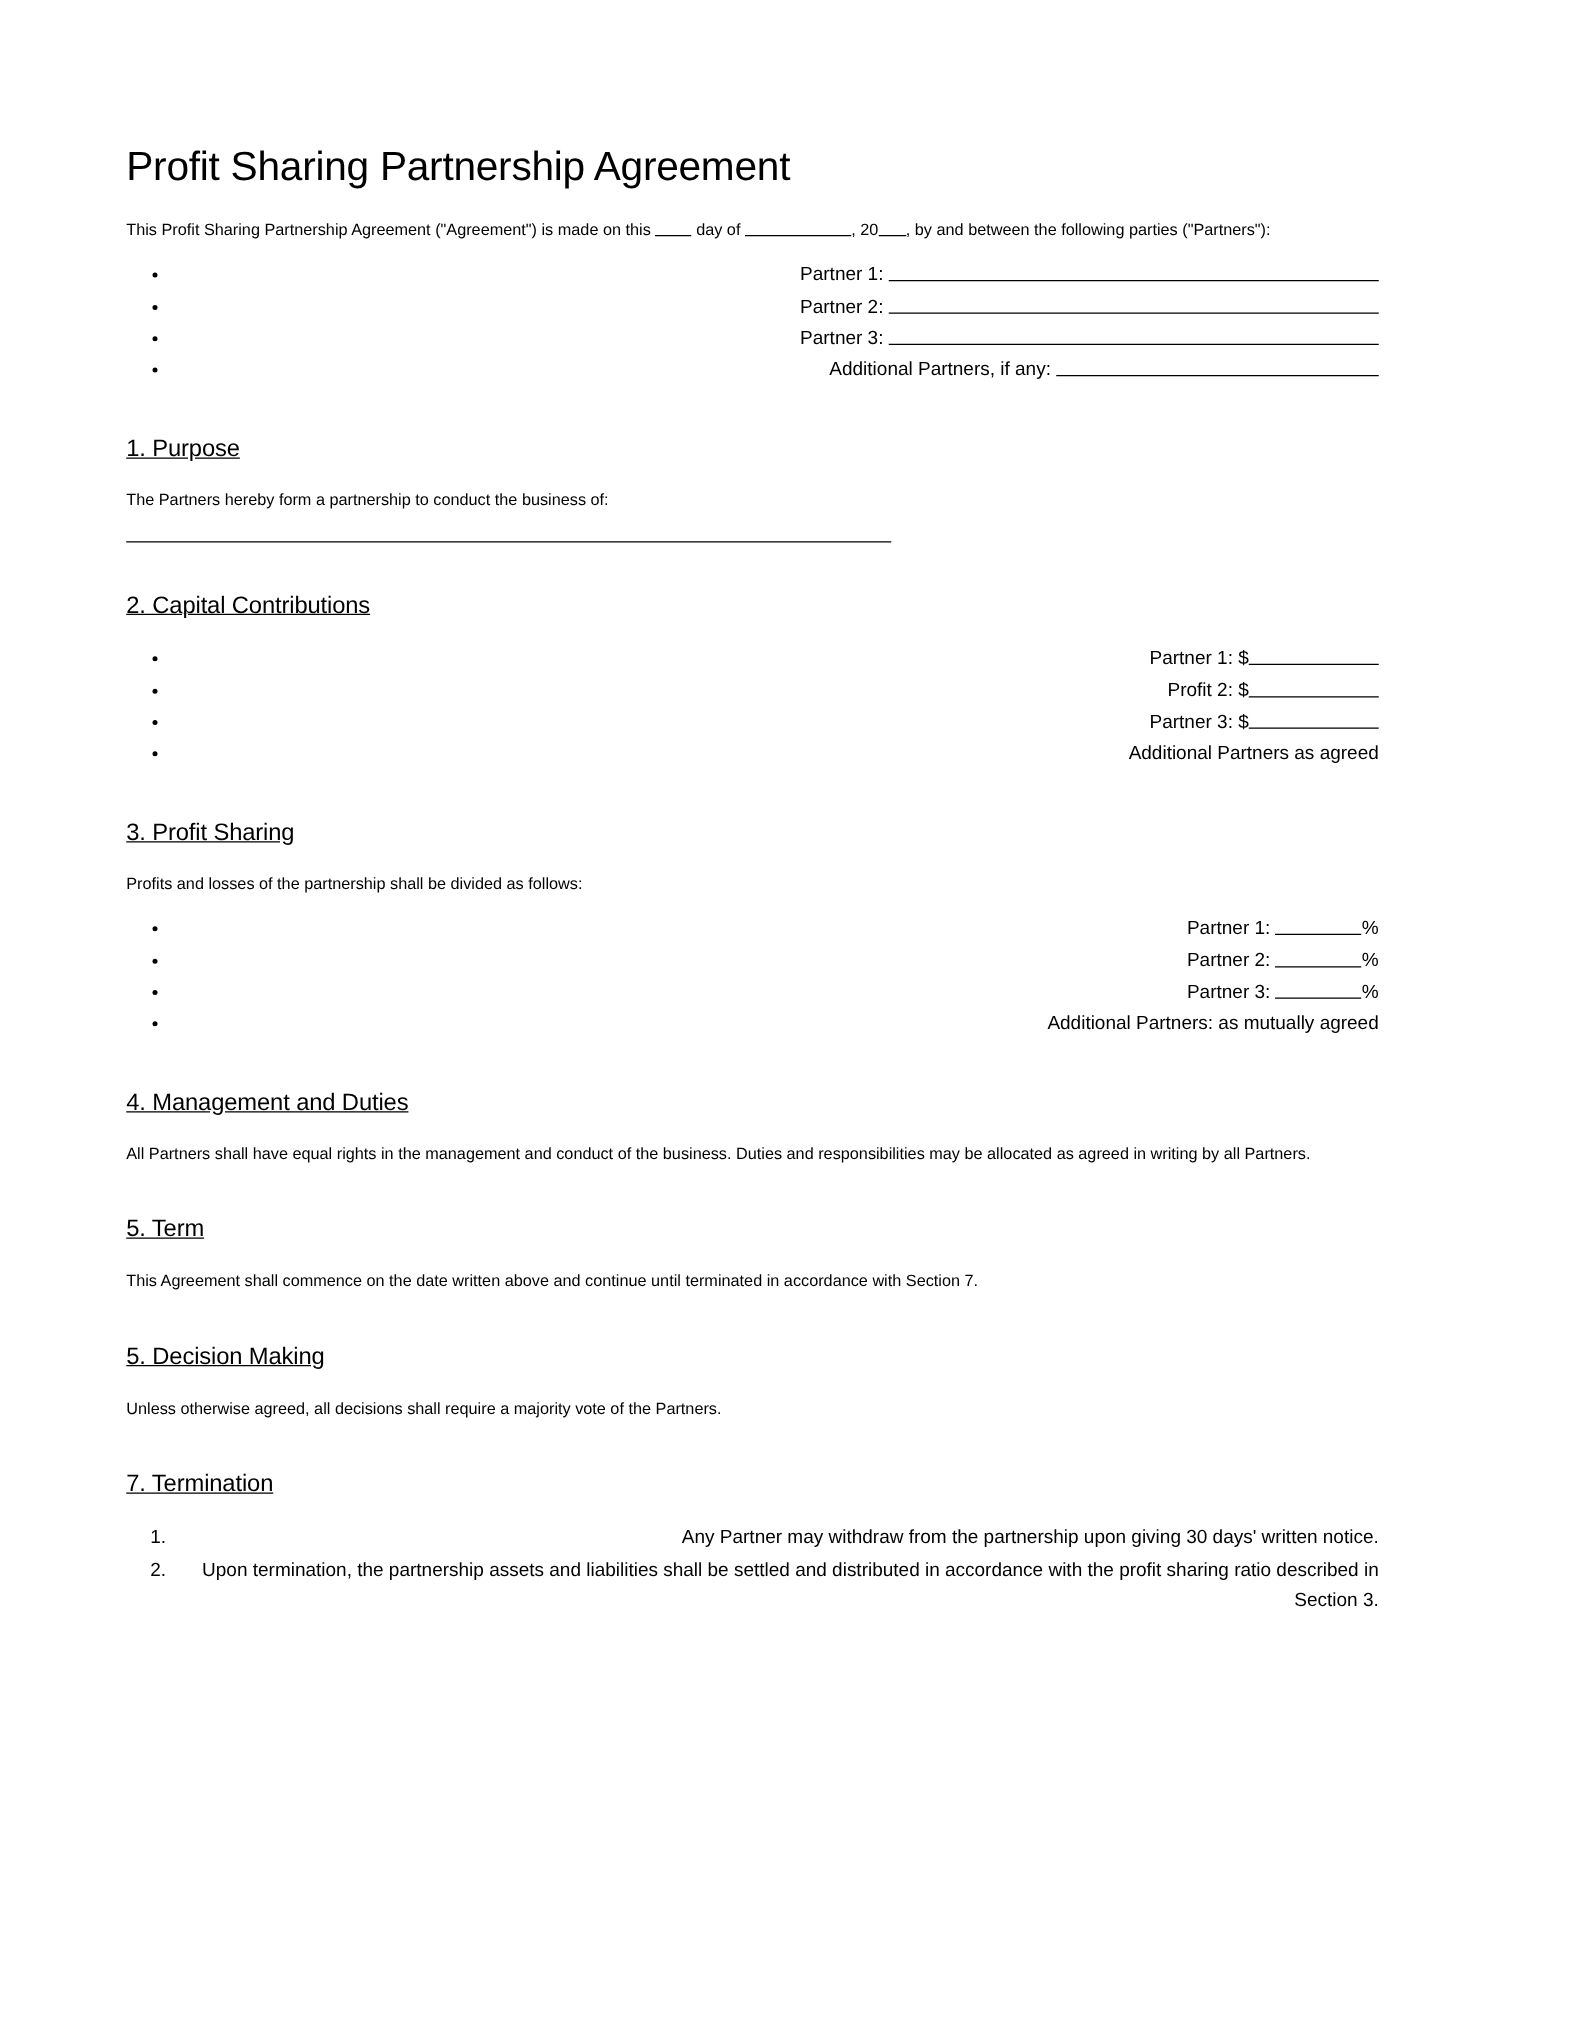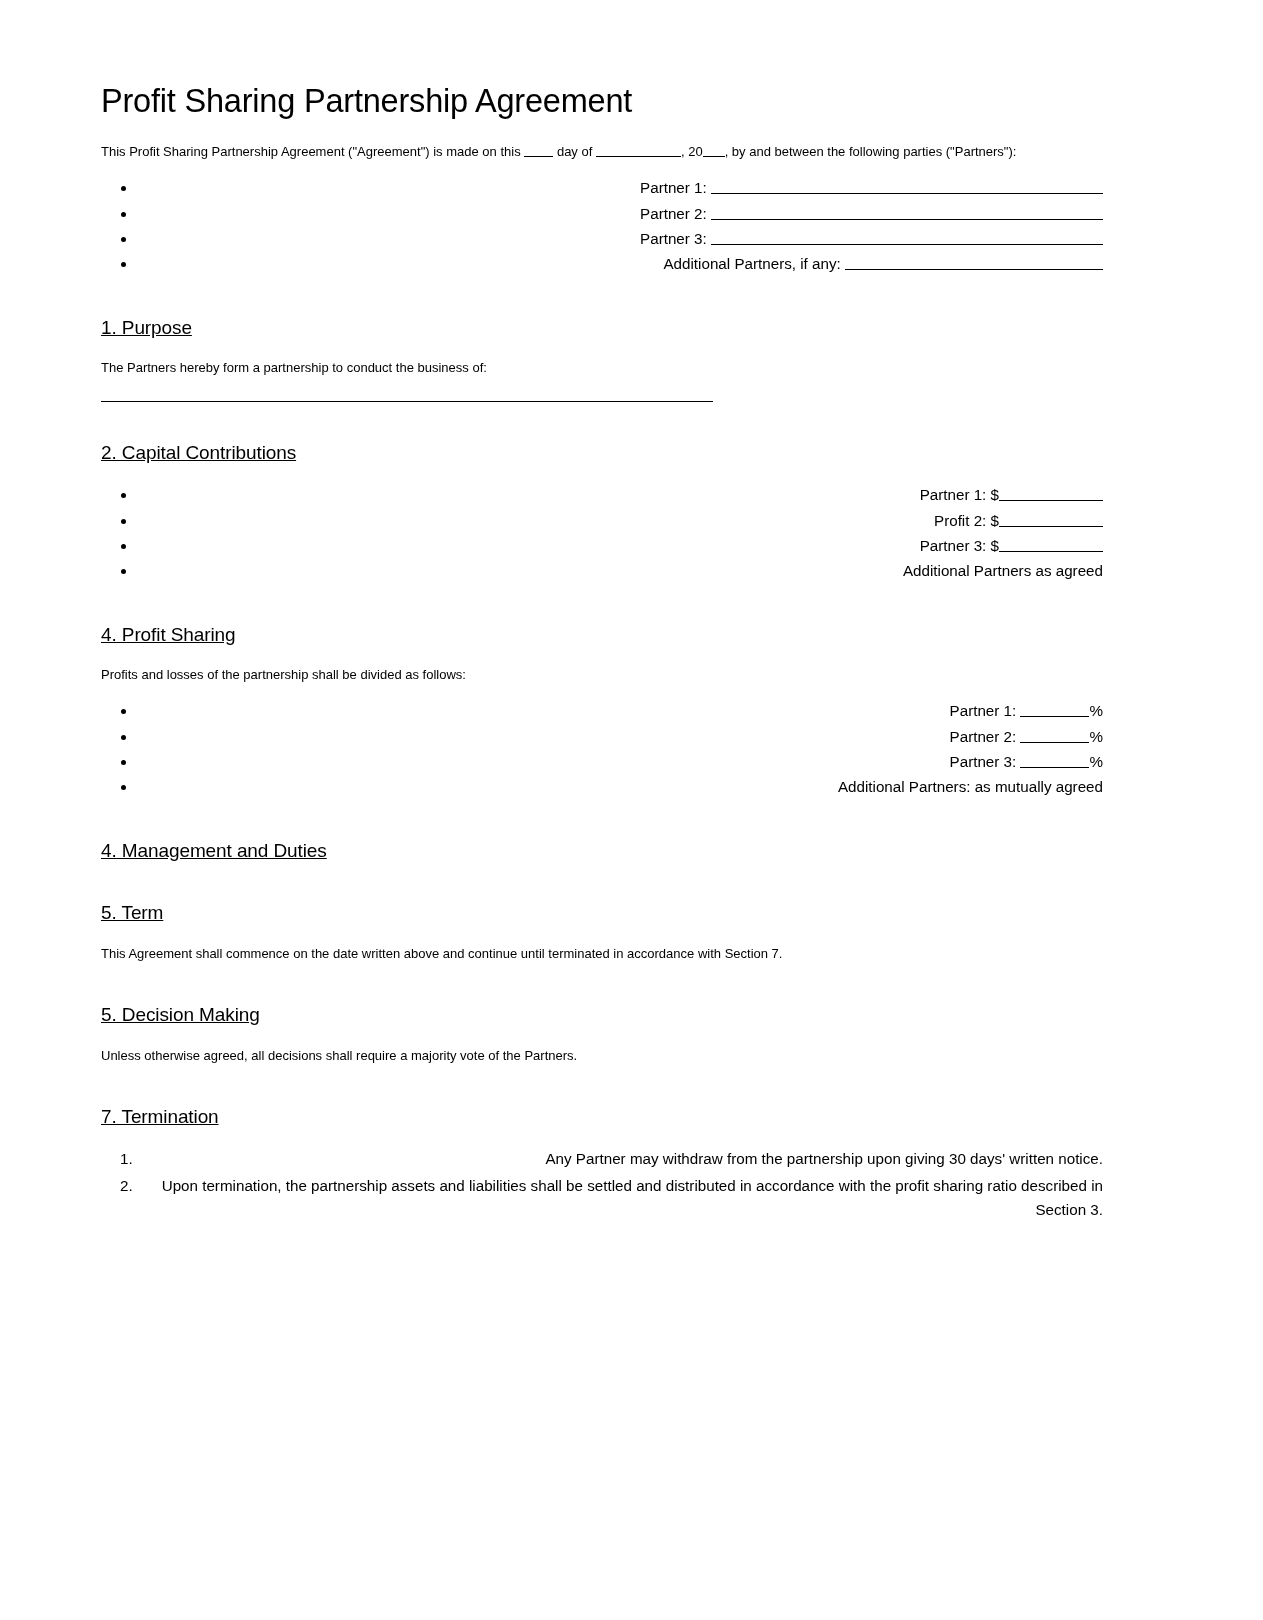--- a/index.html
+++ b/index.html
@@ -11,21 +11,21 @@
     width: 1263px;
     height: 1620px;
     font-family: "Liberation Sans", sans-serif;
     color: #000000;
     -webkit-font-smoothing: antialiased;
   }
   .page {
     box-sizing: border-box;
     width: 1263px;
     min-height: 1620px;
-    padding: 82px 160px 60px 101px;
+    padding: 114px 160px 60px 101px;
     background: #ffffff;
   }
   h1.doc-title {
     font-size: 32.5px;
     font-weight: normal;
     line-height: 1.18;
     margin: 0 0 21px 0;
     letter-spacing: -0.2px;
   }
   h2.section-title {
@@ -127,38 +127,39 @@
       <span>Profit 2: $</span><span class="blank blank-money"></span>
     </li>
     <li>
       <span>Partner 3: $</span><span class="blank blank-money"></span>
     </li>
     <li>
       <span>Additional Partners as agreed</span>
     </li>
   </ul>
 
-  <h2 class="section-title">4. Profit Sharing</h2>
+  <h2 class="section-title">3. Profit Sharing</h2>
   <p class="body-text">Profits and losses of the partnership shall be divided as follows:</p>
   <ul class="doc-list">
     <li>
       <span>Partner 1: </span><span class="blank blank-pct"></span><span>%</span>
     </li>
     <li>
       <span>Partner 2: </span><span class="blank blank-pct"></span><span>%</span>
     </li>
     <li>
       <span>Partner 3: </span><span class="blank blank-pct"></span><span>%</span>
     </li>
     <li>
       <span>Additional Partners: as mutually agreed</span>
     </li>
   </ul>
 
   <h2 class="section-title">4. Management and Duties</h2>
+  <p class="body-text">All Partners shall have equal rights in the management and conduct of the business. Duties and responsibilities may be allocated as agreed in writing by all Partners.</p>
 
   <h2 class="section-title">5. Term</h2>
   <p class="body-text">This Agreement shall commence on the date written above and continue until terminated in accordance with Section 7.</p>
 
   <h2 class="section-title">5. Decision Making</h2>
   <p class="body-text">Unless otherwise agreed, all decisions shall require a majority vote of the Partners.</p>
 
   <h2 class="section-title">7. Termination</h2>
   <ol class="doc-list">
     <li>Any Partner may withdraw from the partnership upon giving 30 days' written notice.</li>

